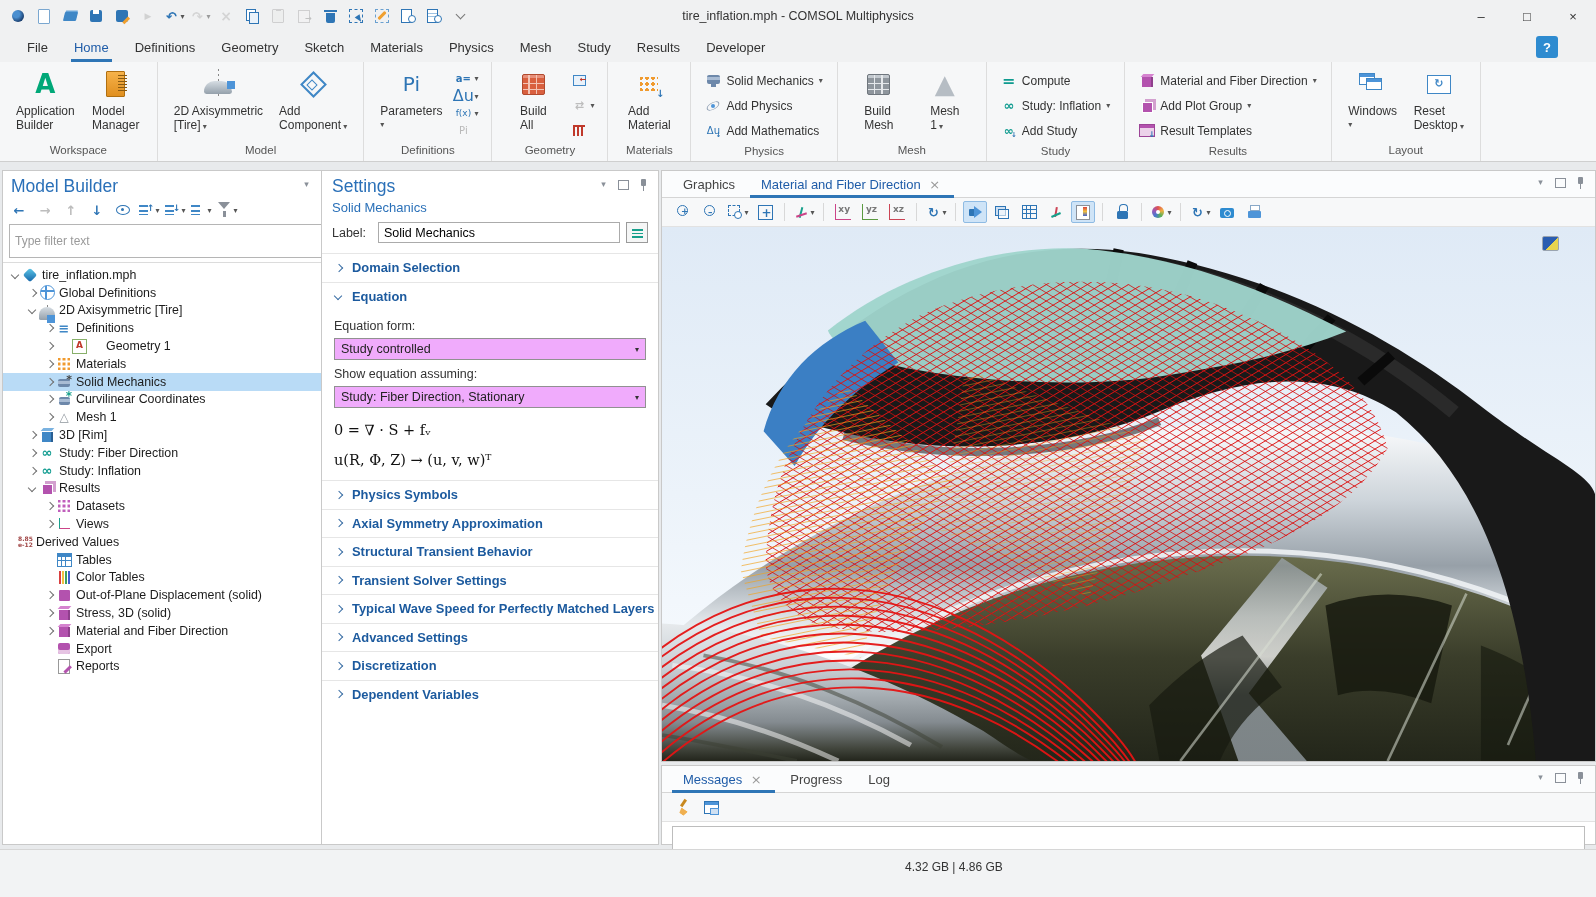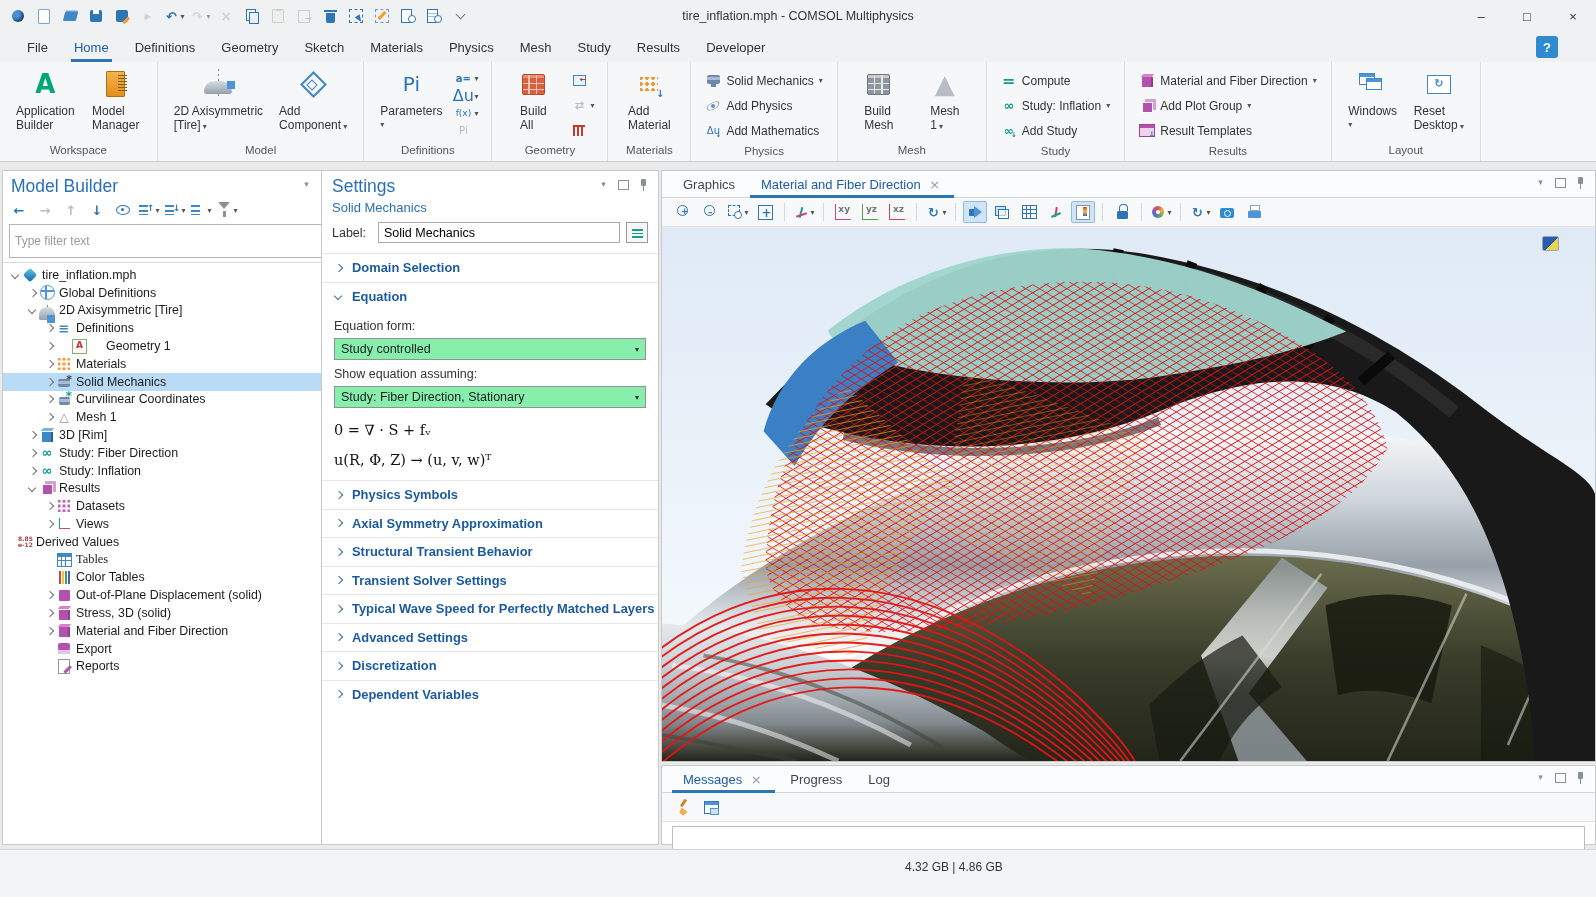--- a/index.html
+++ b/index.html
@@ -70,21 +70,21 @@
   .frow{display:flex;align-items:center;margin:7px 10px 0;gap:6px}
   .flabel{width:40px;font-size:12.5px;color:#333;flex:none}
   .finput{flex:1;height:21px;border:1px solid #ababab;padding:0 5px;font-size:12.5px;background:#fff}
   .side-btn{width:22px;height:21px;border:1px solid #9a9a9a;background:#f5f6f6;flex:none;position:relative}
   .side-btn::before{content:"";position:absolute;left:5px;top:6px;width:11px;height:9px;background:linear-gradient(#18a08c 0 2px,transparent 2px 3.5px,#18a08c 3.5px 5.5px,transparent 5.5px 7px,#18a08c 7px 9px)}
   #sections{margin-top:10px}
   .srow{height:28.5px;border-top:1px solid #e6e6e6;display:flex;align-items:center;padding-left:10px;gap:7px}
   .slabel{color:#1c5a9e;font-weight:600;font-size:12.9px}
   #equation-block{padding:2px 12px 12px}
   .eq-label{font-size:12.5px;color:#333;margin:7px 0 5px}
-  .combo{height:22px;background:#86efac;border:1px solid #919191;display:flex;align-items:center;padding:0 6px;font-size:12.5px;color:#222}
+  .combo{height:22px;background:#f0abfc;border:1px solid #919191;display:flex;align-items:center;padding:0 6px;font-size:12.5px;color:#222}
   .combo .cv{flex:1;white-space:nowrap;overflow:hidden}
   .combo .caret{color:#333}
   .eqline{font-family:"DejaVu Serif",serif;font-size:14.5px;color:#111;margin-top:14px}
 
   
   .tabrow{height:27px;border-bottom:1px solid #d5d5d5;background:#fbfcfd;display:flex;align-items:flex-end;padding-left:8px;position:relative}
   .gtab{display:flex;align-items:center;gap:6px;padding:0 13px;height:26px;font-size:13px;color:#444;position:relative}
   .gtab.active{color:#1f5ca8}
   .gtab.active::after{content:"";position:absolute;left:2px;right:2px;bottom:-1px;height:3px;background:#2e75b6}
   #gfx-toolbar,#msg-toolbar{display:flex;align-items:center;gap:3px;height:29px;background:#f7f8f9;border-bottom:1px solid #e2e2e2;padding-left:10px}
@@ -662,21 +662,21 @@
           <div class="trow" style="padding-left: 40px;">
             <span class="chev right"></span>
             <span class="ic ic-views"></span>
             <span class="tlabel">Views</span>
           </div>
           <div class="trow" style="">
             <span class="chev none"></span>
             <span class="ic ic-derived"></span>
             <span class="tlabel">Derived Values</span>
           </div>
-          <div class="trow" style="padding-left: 40px; font-family: Liberation Serif, serif;">
+          <div class="trow" style="padding-left: 40px;">
             <span class="chev none"></span>
             <span class="ic ic-tables"></span>
             <span class="tlabel">Tables</span>
           </div>
           <div class="trow" style="padding-left: 40px;">
             <span class="chev none"></span>
             <span class="ic ic-color-tables"></span>
             <span class="tlabel">Color Tables</span>
           </div>
           <div class="trow" style="padding-left: 40px;">

